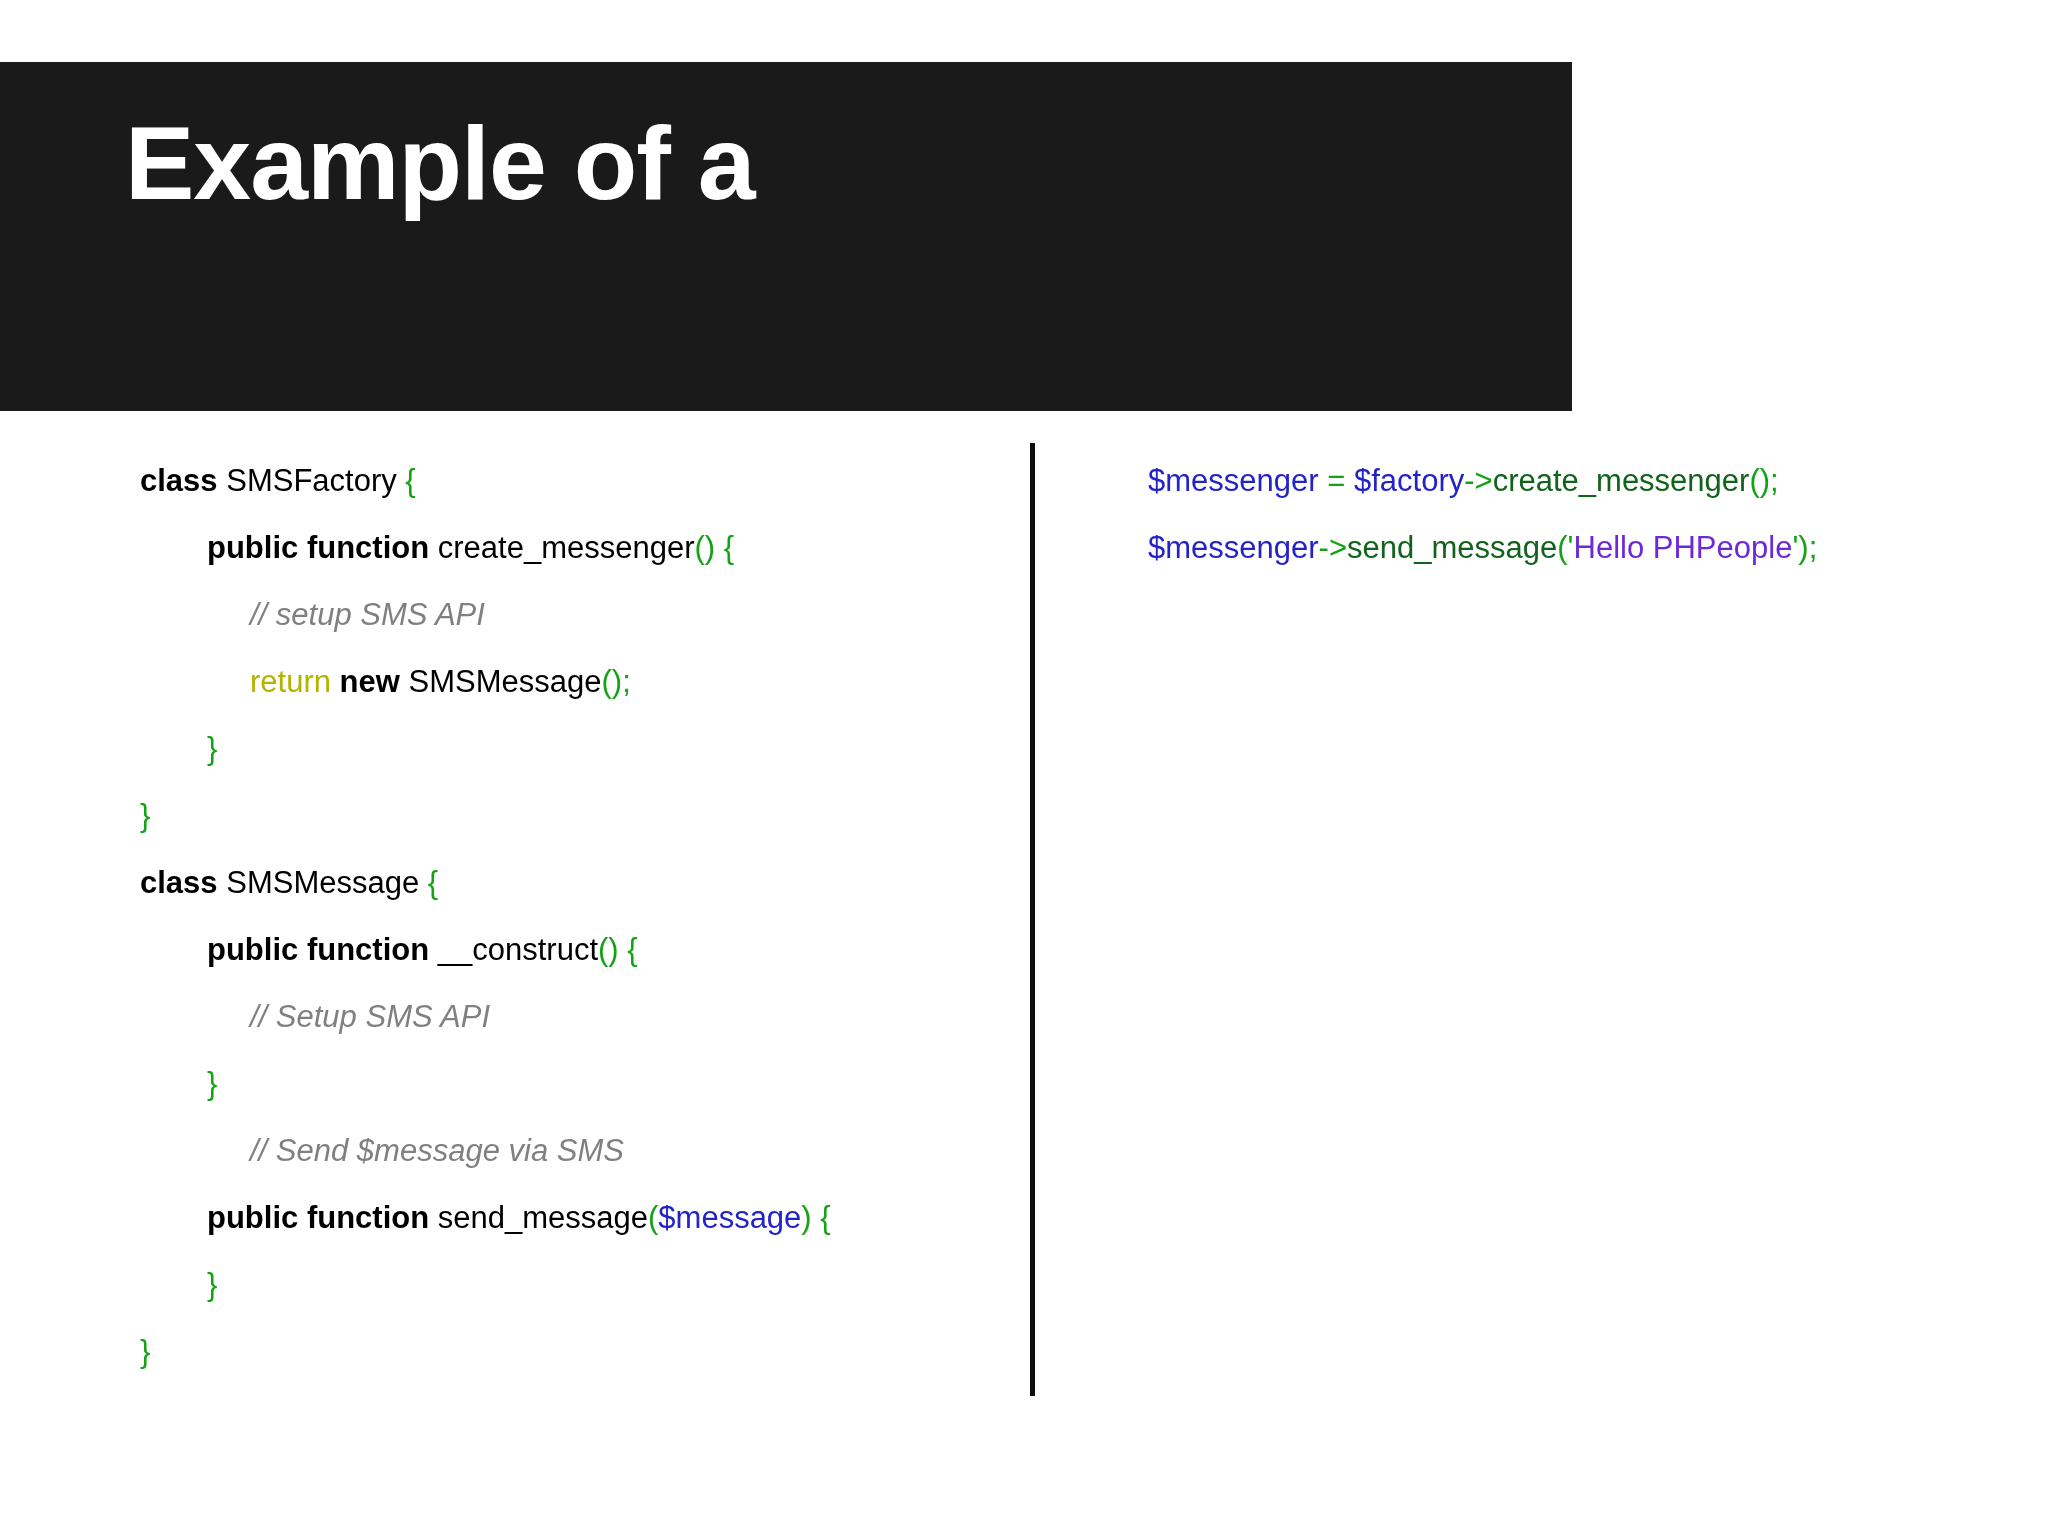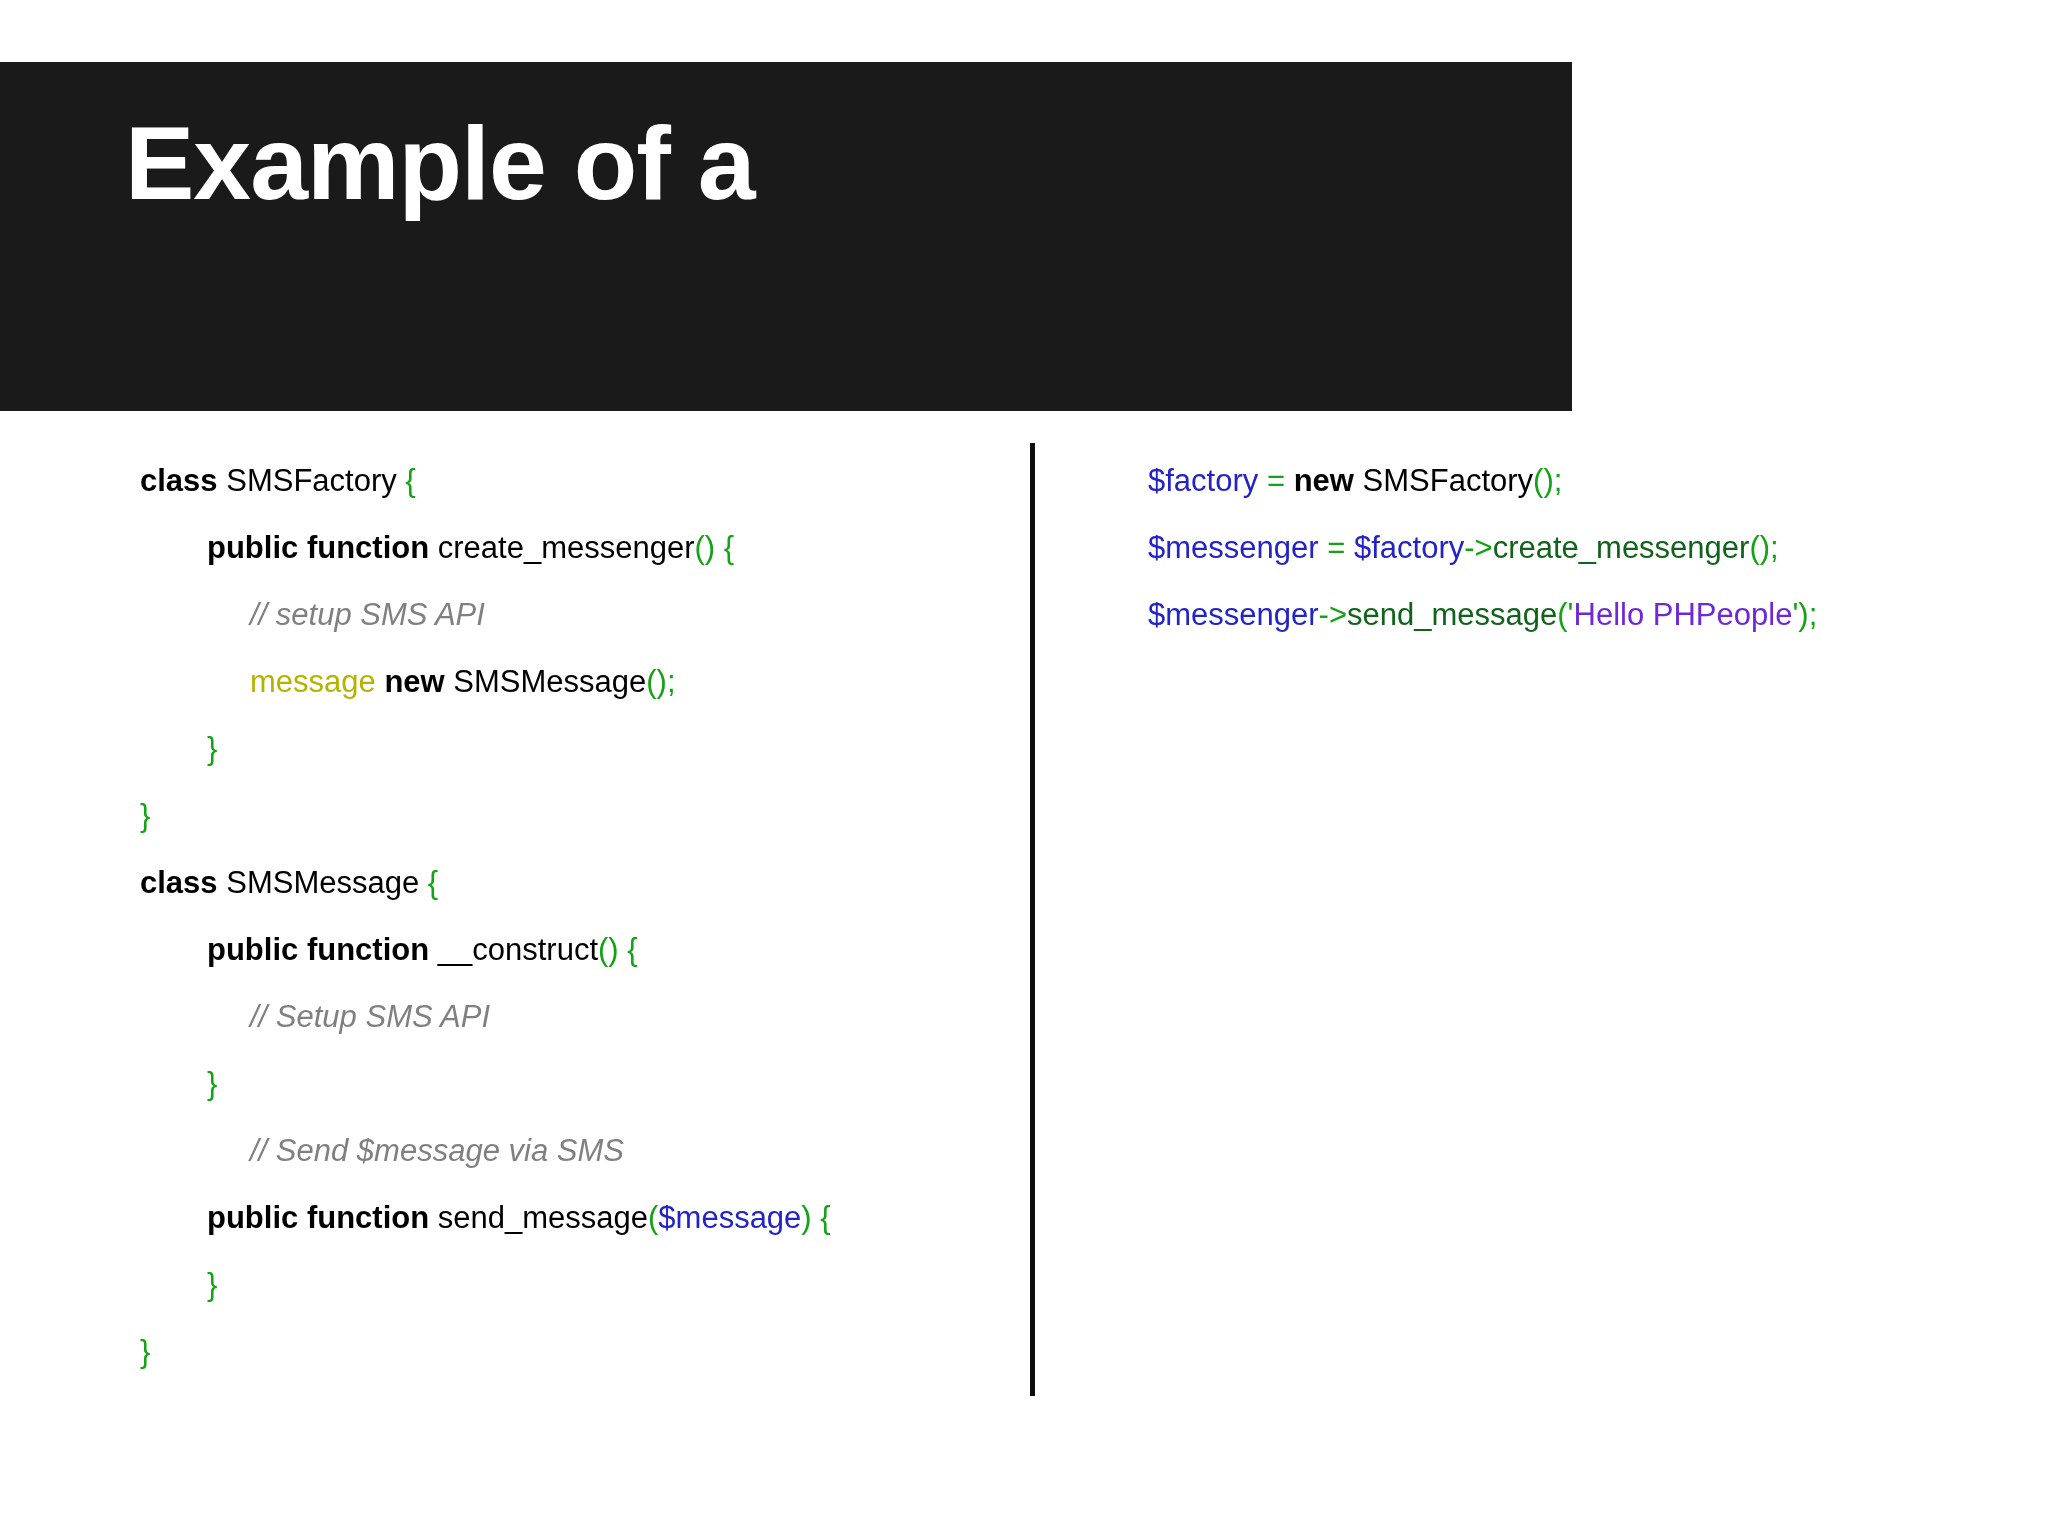--- a/index.html
+++ b/index.html
@@ -87,30 +87,29 @@
 <div id="title-banner">
   <div class="title-line">Example of a</div>
 </div>
 
 <div id="code-area">
   <div id="divider"></div>
   <div class="code-col" id="left-col">
       <div class="code-line ind0"><span class="t-kw">class </span><span class="t-plain">SMSFactory </span><span class="t-punc">{</span></div>
       <div class="code-line ind1"><span class="t-kw">public function </span><span class="t-plain">create_messenger</span><span class="t-punc">() {</span></div>
       <div class="code-line ind2"><span class="t-comment">// setup SMS API</span></div>
-      <div class="code-line ind2"><span class="t-return">message </span><span class="t-kw">new </span><span class="t-plain">SMSMessage</span><span class="t-punc">();</span></div>
+      <div class="code-line ind2"><span class="t-return">return </span><span class="t-kw">new </span><span class="t-plain">SMSMessage</span><span class="t-punc">();</span></div>
       <div class="code-line ind1"><span class="t-punc">}</span></div>
       <div class="code-line ind0"><span class="t-punc">}</span></div>
       <div class="code-line ind0"><span class="t-kw">class </span><span class="t-plain">SMSMessage </span><span class="t-punc">{</span></div>
       <div class="code-line ind1"><span class="t-kw">public function </span><span class="t-plain">__construct</span><span class="t-punc">()</span><span class="t-plain"> </span><span class="t-punc">{</span></div>
       <div class="code-line ind2"><span class="t-comment">// Setup SMS API</span></div>
       <div class="code-line ind1"><span class="t-punc">}</span></div>
       <div class="code-line ind2"><span class="t-comment">// Send $message via SMS</span></div>
       <div class="code-line ind1"><span class="t-kw">public function </span><span class="t-plain">send_message</span><span class="t-punc">(</span><span class="t-var">$message</span><span class="t-punc">)</span><span class="t-plain"> </span><span class="t-punc">{</span></div>
       <div class="code-line ind1"><span class="t-punc">}</span></div>
       <div class="code-line ind0"><span class="t-punc">}</span></div>
     </div>
   <div class="code-col" id="right-col">
-      <div class="code-line ind0"><span class="t-var">$factory</span><span class="t-punc"> = </span><span class="t-kw">new </span><span class="t-plain">SMSFactory</span><span class="t-punc">();</span></div>
       <div class="code-line ind0"><span class="t-var">$messenger</span><span class="t-punc"> = </span><span class="t-var">$factory</span><span class="t-punc">-&gt;</span><span class="t-method">create_messenger</span><span class="t-punc">();</span></div>
       <div class="code-line ind0"><span class="t-var">$messenger</span><span class="t-punc">-&gt;</span><span class="t-method">send_message</span><span class="t-punc">(</span><span class="t-punc">'</span><span class="t-string">Hello PHPeople</span><span class="t-punc">'</span><span class="t-punc">);</span></div>
     </div>
 </div>
 
 </body></html>

